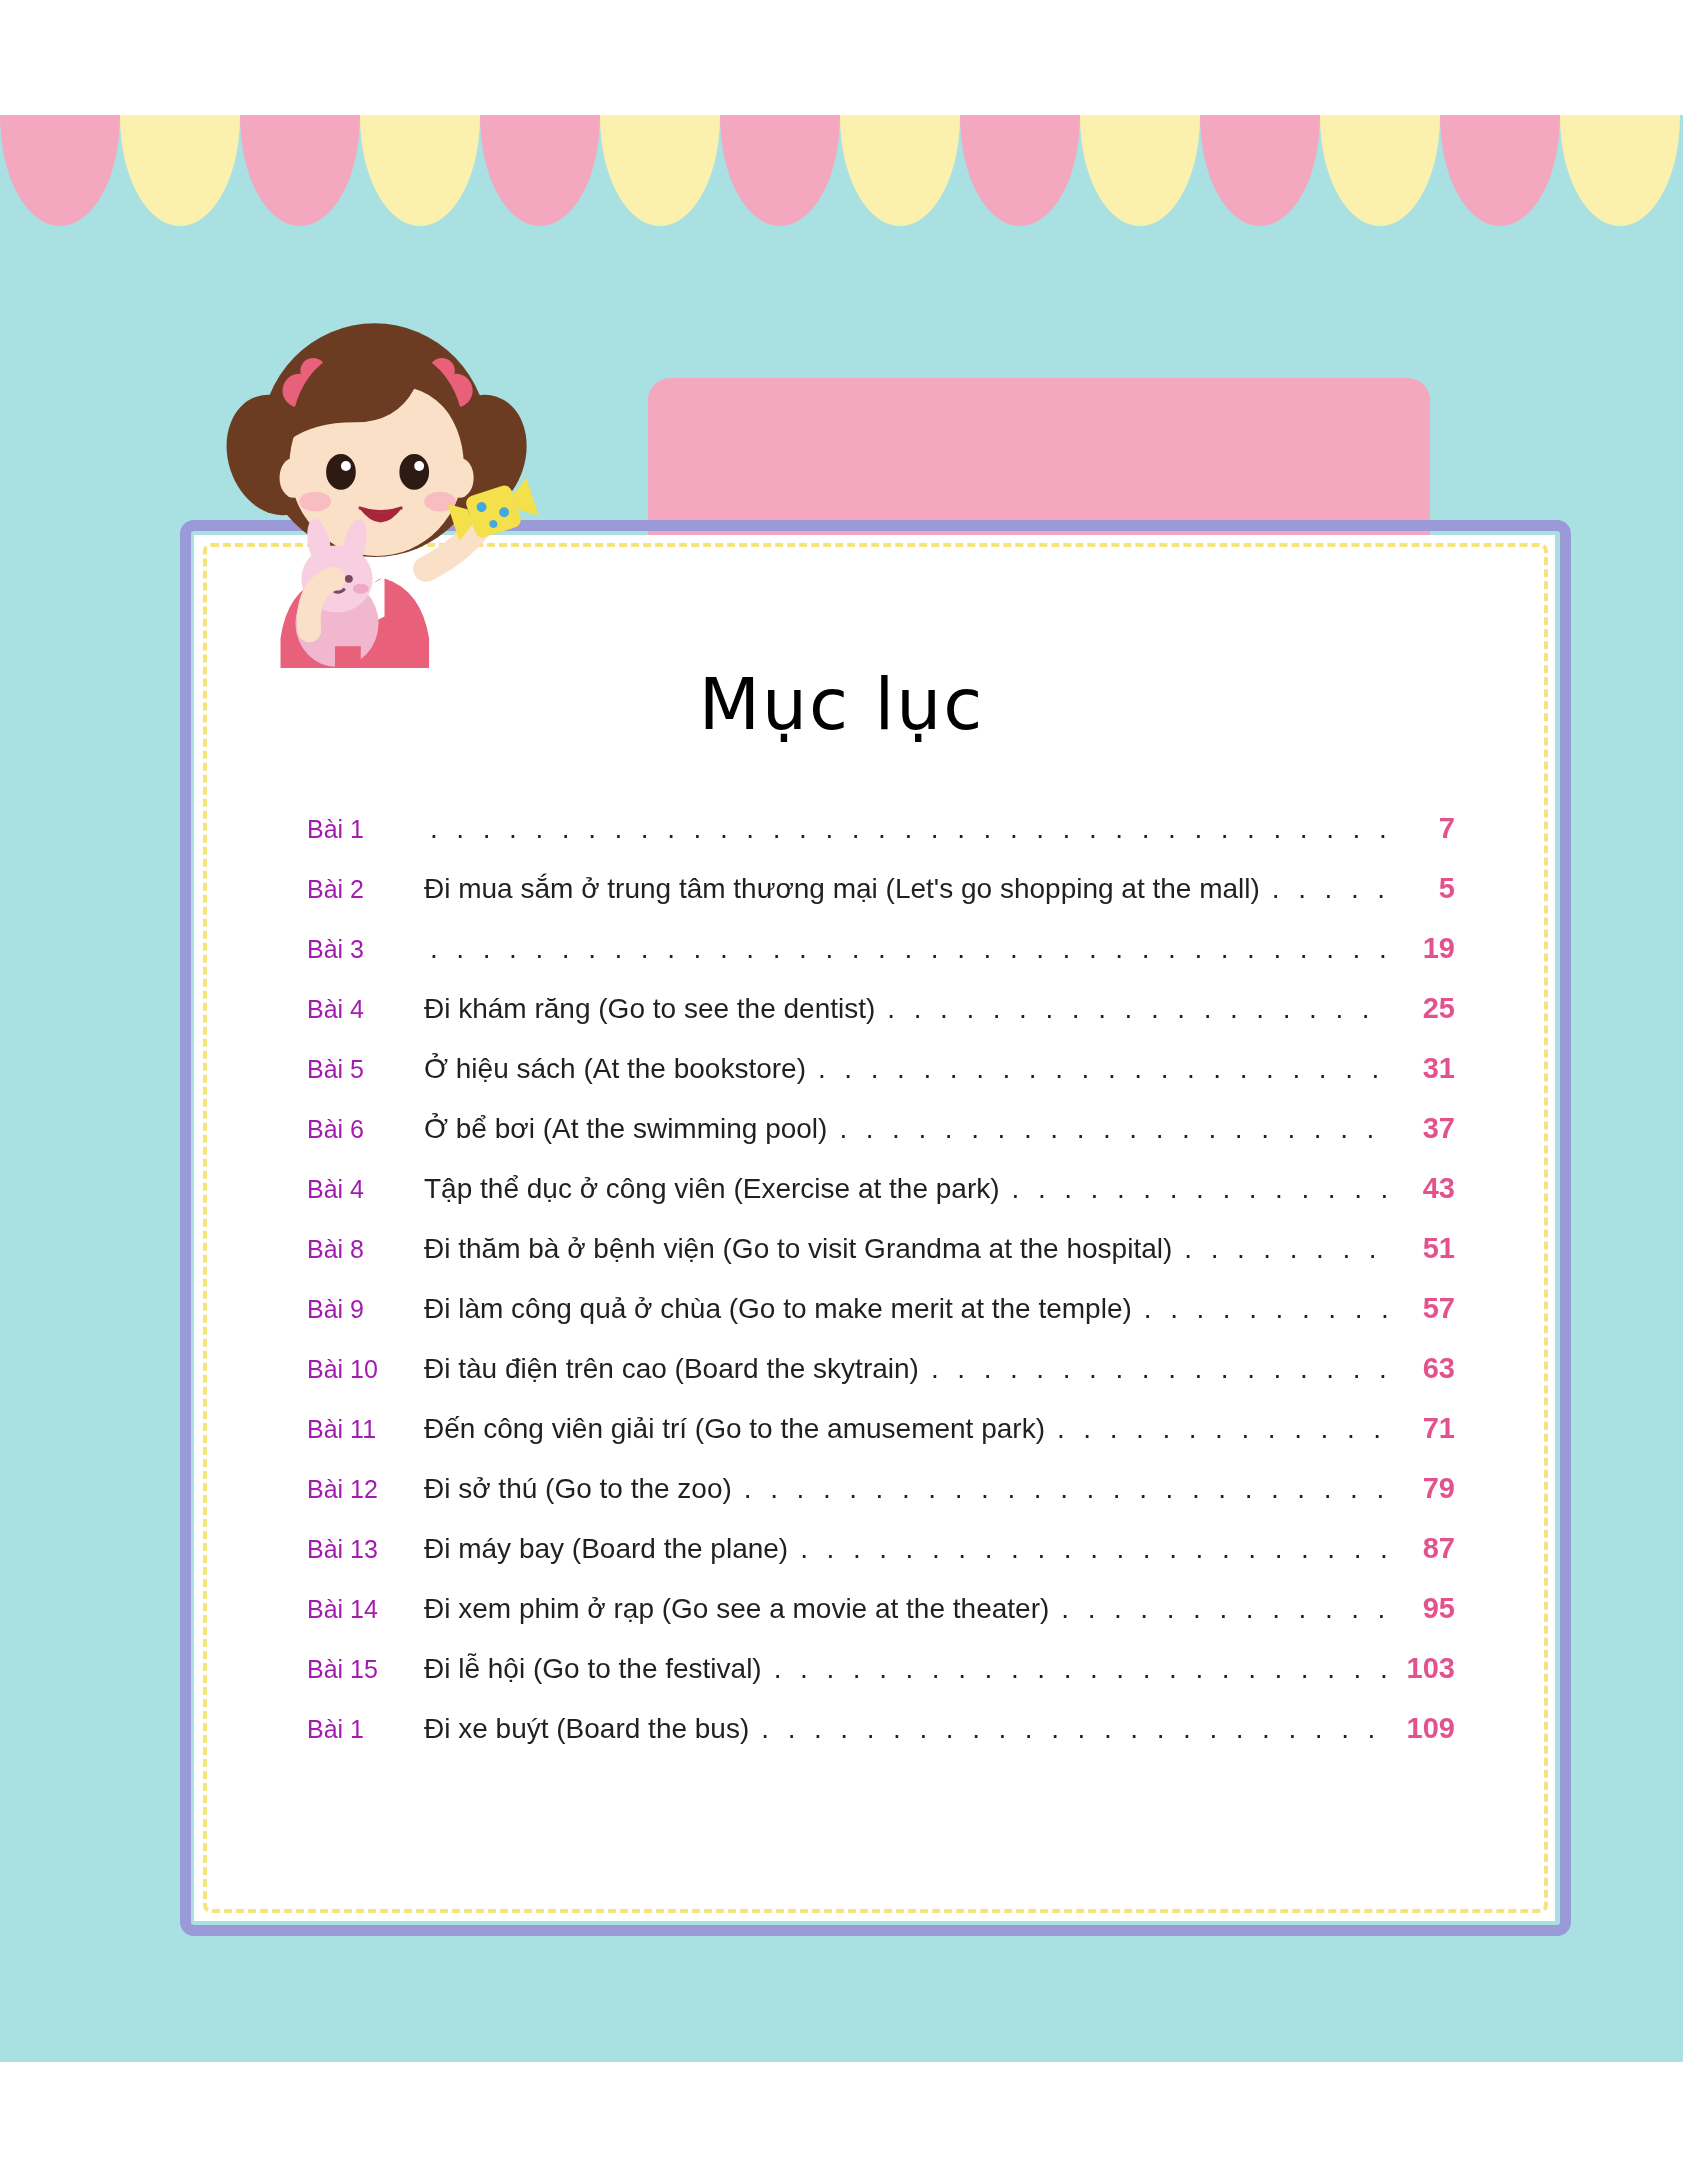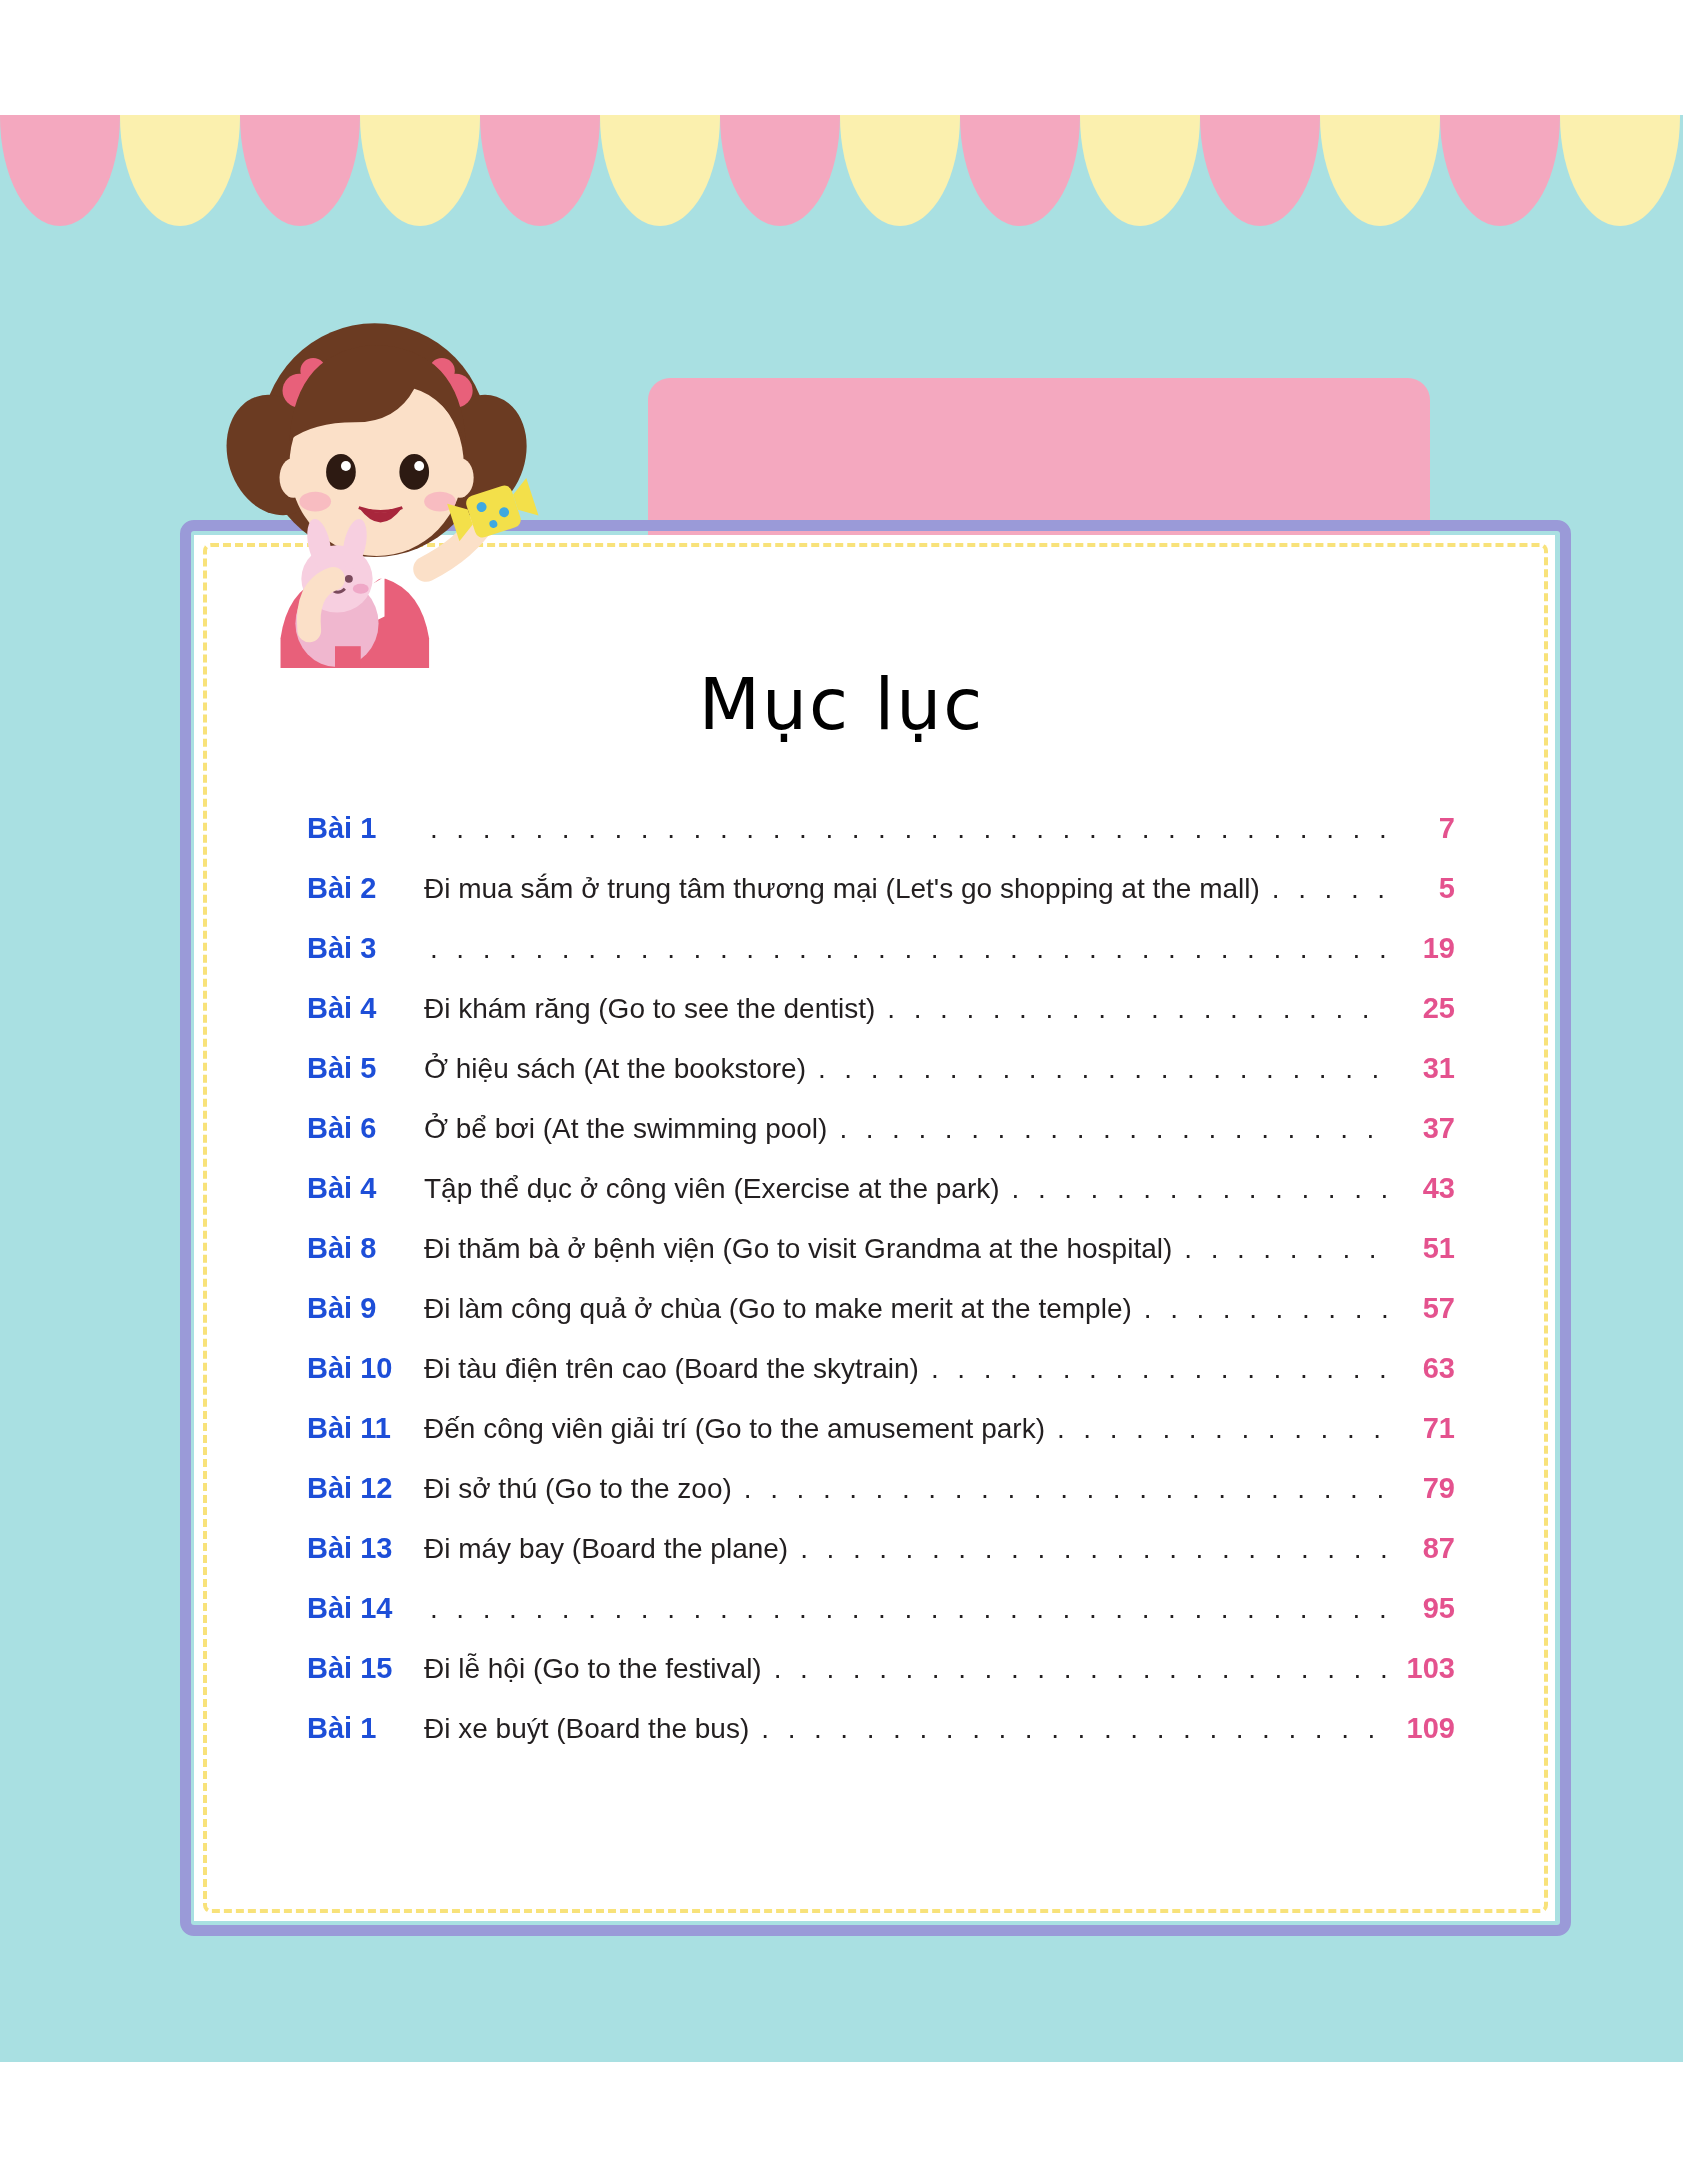--- a/index.html
+++ b/index.html
@@ -124,23 +124,23 @@
     width: 1148px;
   }
   .toc-row {
     display: flex;
     align-items: baseline;
     height: 60px;
     font-size: 28px;
     white-space: nowrap;
   }
   .toc-lesson {
-    color: #1d4ed8;
-    font-weight: bold;
-    font-size: 29px;
+    color: #a21caf;
+    font-weight: normal;
+    font-size: 25px;
     width: 117px;
     flex: 0 0 117px;
   }
   .toc-text {
     color: #231f20;
     font-size: 28px;
     padding-right: 6px;
   }
   .toc-dots {
     flex: 1 1 auto;
@@ -344,20 +344,21 @@
 
     <div class="toc-row">
       <span class="toc-lesson">Bài 13</span>
       <span class="toc-text">Đi máy bay (Board the plane)</span>
       <span class="toc-dots">. . . . . . . . . . . . . . . . . . . . . . . . . . . . . . . . . . . . . . . . . . . . . . . . . . . . . .</span>
       <span class="toc-page">87</span>
     </div>
 
     <div class="toc-row">
       <span class="toc-lesson">Bài 14</span>
+      <span class="toc-text">Đi xem phim ở rạp (Go see a movie at the theater)</span>
       <span class="toc-dots">. . . . . . . . . . . . . . . . . . . . . . . . . . . . . . . . . . . . . . . . . . . . . . . . . . . . . .</span>
       <span class="toc-page">95</span>
     </div>
 
     <div class="toc-row">
       <span class="toc-lesson">Bài 15</span>
       <span class="toc-text">Đi lễ hội (Go to the festival)</span>
       <span class="toc-dots">. . . . . . . . . . . . . . . . . . . . . . . . . . . . . . . . . . . . . . . . . . . . . . . . . . . . . .</span>
       <span class="toc-page">103</span>
     </div>

